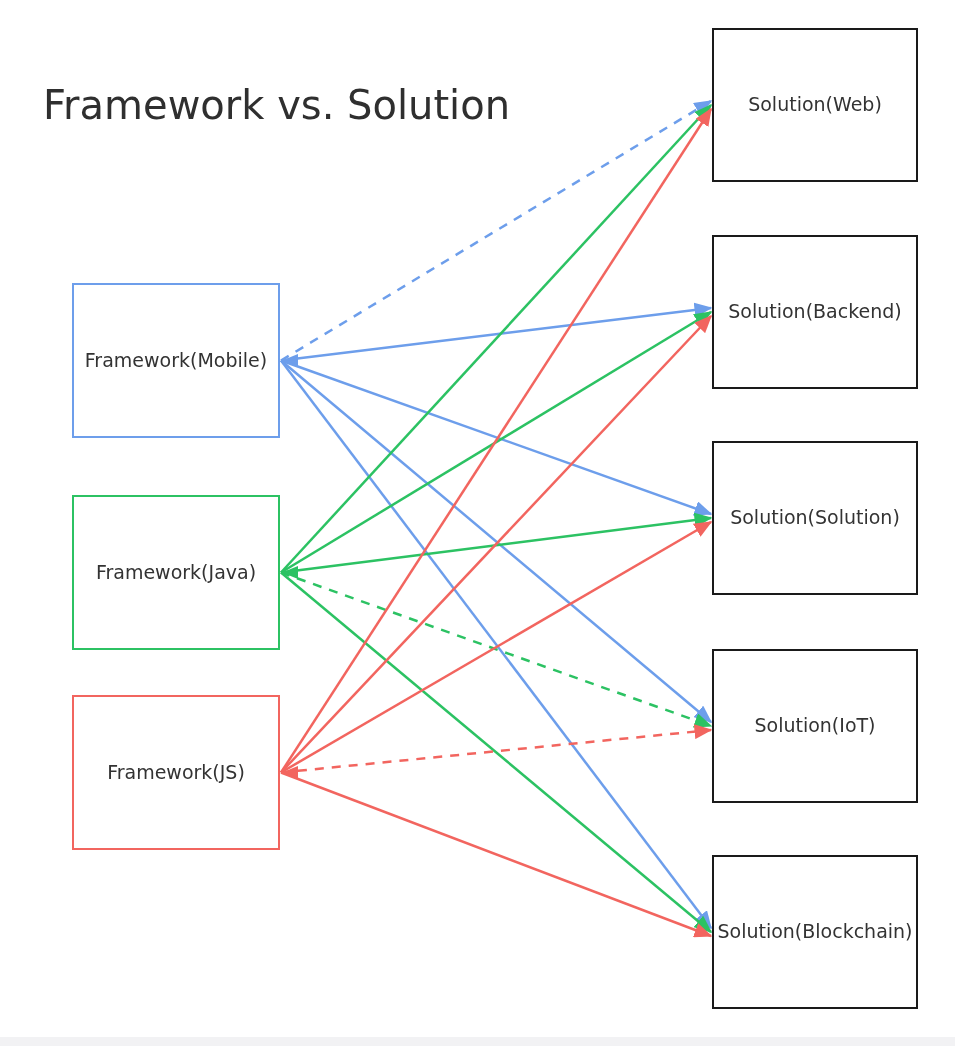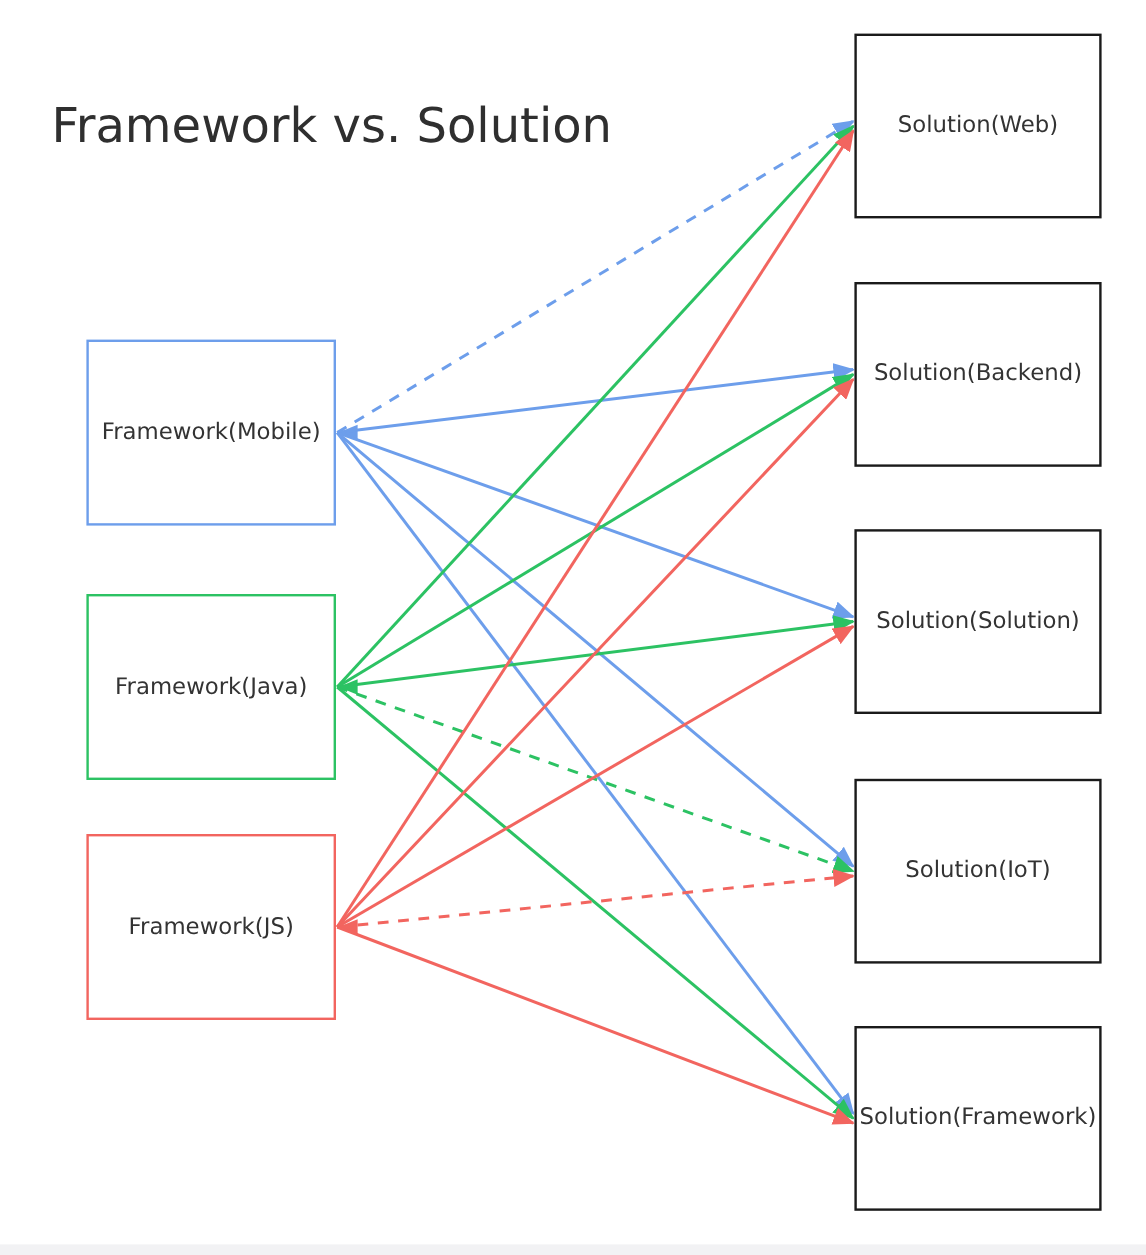--- a/index.html
+++ b/index.html
@@ -113,17 +113,17 @@
       <div class="node" style="left: 712px; top: 441px; width: 206px; height: 154px; border: 2px solid rgb(26, 26, 26); color: rgb(51, 51, 51);">
         <span>Solution</span>
         <span>(Solution)</span>
       </div>
       <div class="node" style="left: 712px; top: 649px; width: 206px; height: 154px; border: 2px solid rgb(26, 26, 26); color: rgb(51, 51, 51);">
         <span>Solution</span>
         <span>(IoT)</span>
       </div>
       <div class="node" style="left: 712px; top: 855px; width: 206px; height: 154px; border: 2px solid rgb(26, 26, 26); color: rgb(51, 51, 51);">
         <span>Solution</span>
-        <span>(Framework)</span>
+        <span>(Blockchain)</span>
       </div>
     </div>
   <div class="bottom-strip"></div>
 </div>
 
 </body></html>

